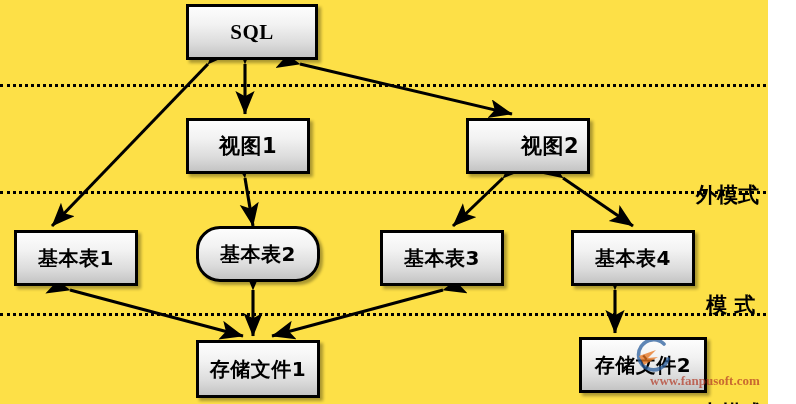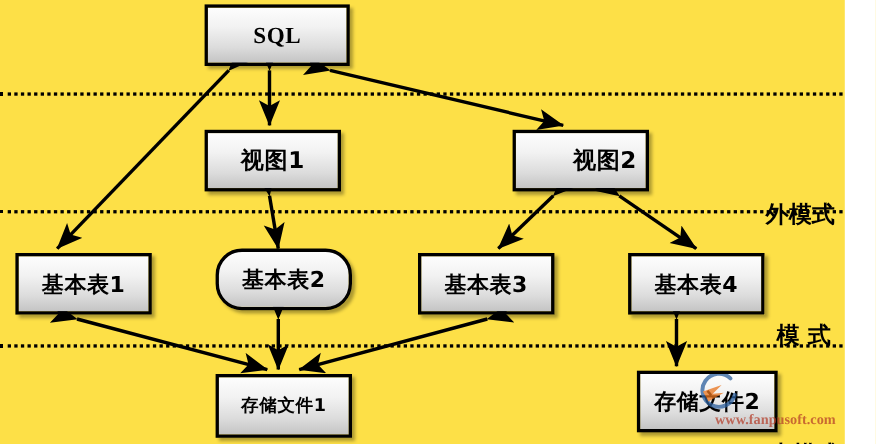--- a/index.html
+++ b/index.html
@@ -97,21 +97,21 @@
 
   <div class="node" style="left:380px;top:230px;width:124px;height:56px;">
     <span class="cn" style="font-size:20px;">基本表3</span>
   </div>
 
   <div class="node" style="left:524px;top:230px;width:124px;height:56px;margin-left:47px;">
     <span class="cn" style="font-size:20px;">基本表4</span>
   </div>
 
   <div class="node" style="left:196px;top:340px;width:124px;height:58px;">
-    <span class="cn" style="font-size:16px;">存储文件1</span>
+    <span class="cn" style="font-size:20px;">存储文件1</span>
   </div>
 
   <div class="node" style="left:579px;top:337px;width:128px;height:56px;">
     <span class="cn" style="font-size:20px;">存储文件2</span>
   </div>
 
   <div class="layer-label" style="left:696px;top:133px;font-size:21px;">外模式</div>
   <div class="layer-label" style="left:700px;top:351px;font-size:21px;">内模式</div>
   <div class="layer-label" style="left:706px;top:243px;font-size:21px;">模 式</div>
 

